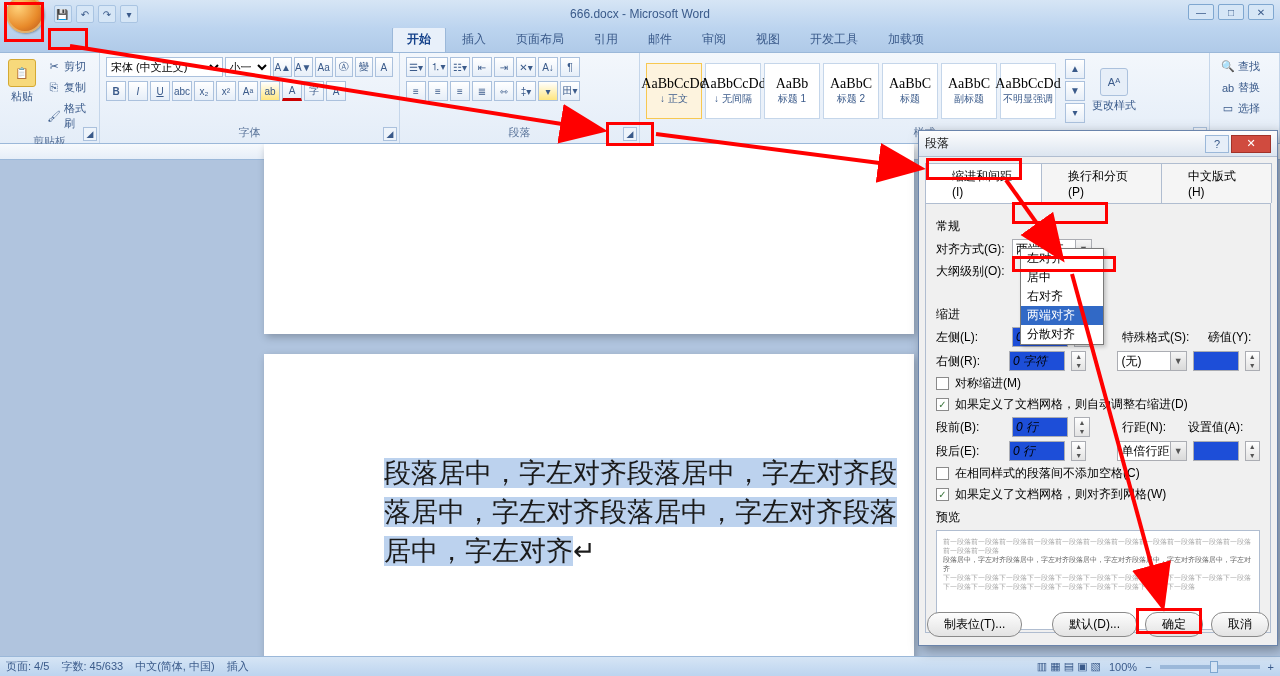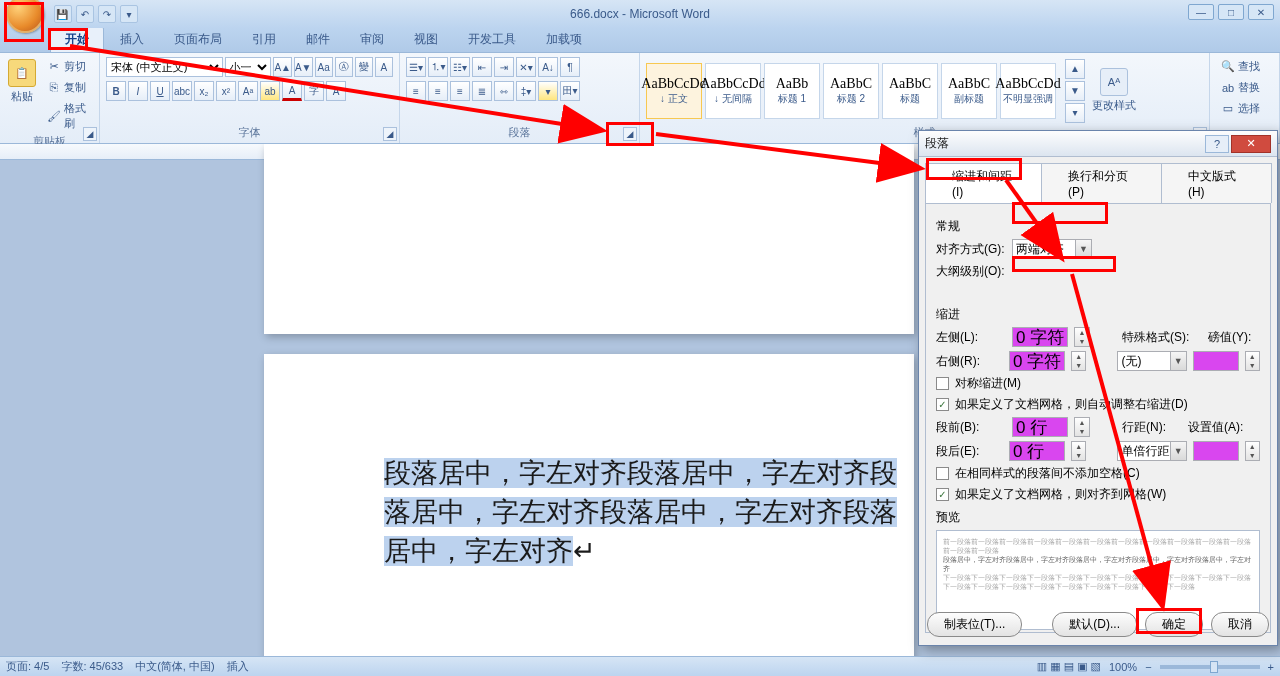--- a/index.html
+++ b/index.html
@@ -8,21 +8,21 @@
 
 .titlebar { height: 28px; background: linear-gradient(#d6e5f5,#bcd4ef); display:flex; align-items:center; position:relative; }
 .office-btn { width:38px; height:38px; margin:2px 6px; border-radius:50%; background: radial-gradient(circle at 30% 30%, #ffd27a, #e88a2a 60%, #b8541a); border:2px solid #e3b069; box-shadow:1px 1px 2px rgba(0,0,0,.3); position:relative; z-index:5;}
 .qat { display:flex; gap:4px; align-items:center; margin-left:4px;}
 .qat-btn { width:18px; height:18px; background:#d6e6f6; border:1px solid #a9c4e2; border-radius:2px; display:flex; align-items:center; justify-content:center; font-size:10px; color:#3a5a8a;}
 .title-center { position:absolute; left:50%; transform:translateX(-50%); color:#3a5a8a; font-size:12px; }
 .win-controls { position:absolute; right:6px; top:4px; display:flex; gap:4px;}
 .win-btn { width:26px; height:16px; background:#d6e6f6; border:1px solid #7fa7d0; border-radius:2px; display:flex; align-items:center; justify-content:center; font-size:10px; color:#3a5a8a;}
 
 
-.tabs { height:24px; display:flex; align-items:flex-end; padding-left:50px; gap:2px; background:linear-gradient(#bcd4ef,#b0cae8);}
+.tabs { height:24px; display:flex; align-items:flex-end; padding-left:50px; gap:2px; background:linear-gradient(#bcd4ef,#b0cae8);justify-content:center;}
 .tab { padding:4px 14px; font-size:12px; color:#3a5a8a; cursor:pointer; border-radius:3px 3px 0 0;}
 .tab.active { background:#e8f0fa; border:1px solid #9bb8d9; border-bottom:none; color:#15428b; font-weight:bold;}
 
 
 .ribbon { height:92px; background:linear-gradient(#f3f7fc,#e4edf8); border-top:1px solid #9bb8d9; border-bottom:1px solid #9bb8d9; display:flex;}
 .group { border-right:1px solid #c5d6ea; padding:4px 6px 2px; display:flex; flex-direction:column; justify-content:space-between; position:relative;}
 .group-label { text-align:center; font-size:11px; color:#5a749a; padding:1px 0;}
 .group-body { display:flex; gap:4px; flex:1;}
 .vstack { display:flex; flex-direction:column; gap:2px;}
 .hstack { display:flex; gap:2px; align-items:center;}
@@ -60,21 +60,21 @@
 .dlg-title .spacer{flex:1;}
 .dlg-title .xbtn{ width:40px; height:18px; background:#d04b3f; color:#fff; display:flex; align-items:center; justify-content:center; font-size:11px; border:1px solid #a23228; cursor:pointer;}
 .dlg-title .hbtn{ width:24px; height:18px; background:#e6eef8; border:1px solid #9bb8d9; display:flex; align-items:center; justify-content:center; font-size:11px; color:#3a5a8a; cursor:pointer; margin-right:2px;}
 .dlg-tabs { display:flex; padding:6px 6px 0; gap:0;}
 .dlg-tab { padding:4px 26px; border:1px solid #b0bdd0; background:#f5f5f5; font-size:12px; cursor:pointer; border-bottom:none; margin-right:-1px;}
 .dlg-tab.active { background:#fff; position:relative; z-index:2;}
 .dlg-body { border:1px solid #b0bdd0; margin:0 6px 6px; padding:8px 10px; background:#f0f0f0; position:relative; height:430px;}
 .field-row { display:flex; align-items:center; gap:6px; margin:4px 0; font-size:12px;}
 .field-row label { width:70px; }
 .sect { font-size:12px; margin:6px 0 2px;}
-.num-input { width:56px; height:20px; border:1px solid #abadb3; background:#d946ef; padding:0 3px; font-size:17px;}
+.num-input { width:56px; height:20px; border:1px solid #abadb3; background:#1d4ed8; padding:0 3px; font-size:12px;font-style:italic;}
 .spin { width:16px; height:20px; border:1px solid #abadb3; background:linear-gradient(#fff,#e3e3e3); display:flex; flex-direction:column; font-size:7px; color:#555;}
 .spin div{flex:1; display:flex; align-items:center; justify-content:center; cursor:pointer;}
 .combo { height:20px; border:1px solid #abadb3; background:#fff; padding:0 3px; font-size:12px; display:flex; align-items:center; justify-content:space-between; cursor:pointer;}
 .combo .arrow{ font-size:9px; color:#555; background:linear-gradient(#f5f5f5,#d9d9d9); border-left:1px solid #abadb3; padding:0 3px; margin-right:-3px; height:18px; display:flex; align-items:center;}
 .dropdown { position:absolute; border:1px solid #7a7a7a; background:#fff; box-shadow:2px 2px 4px rgba(0,0,0,.2); z-index:30;}
 .dropdown div { padding:1px 6px; font-size:12px; cursor:pointer;}
 .dropdown div.sel { background:#3169c6; color:#fff;}
 .chk { width:13px; height:13px; border:1px solid #8a8a8a; background:#fff; display:inline-flex; align-items:center; justify-content:center; font-size:10px; color:#3c763d;}
 .preview-box { border:1px solid #b0bdd0; background:#fff; height:100px; margin-top:4px; padding:6px; font-size:7px; color:#aaa; line-height:1.3; overflow:hidden;}
 .dlg-buttons { position:absolute; bottom:8px; left:8px; right:8px; display:flex; gap:8px; align-items:center;}
@@ -313,20 +313,27 @@
       <label>对齐方式(G):</label>
       <div class="combo" style="width:80px">
           <span>两端对齐</span>
           <span class="arrow">▼</span>
         </div>
     </div>
     <div class="field-row">
       <label>大纲级别(O):</label>
     </div>
 
+    <div class="dropdown" id="align-dd" style="left:94px; top:44px; width:84px">
+        <div>左对齐</div>
+        <div>居中</div>
+        <div>右对齐</div>
+        <div class="sel">两端对齐</div>
+        <div>分散对齐</div>
+      </div>
 
     <div class="sect" style="margin-top:26px">缩进</div>
     <div class="field-row">
       <label>左侧(L):</label>
       <input class="num-input" value="0 字符" style="">
       <div class="spin">
           <div>▲</div>
           <div>▼</div>
         </div>
       <div style="width:20px"></div>

